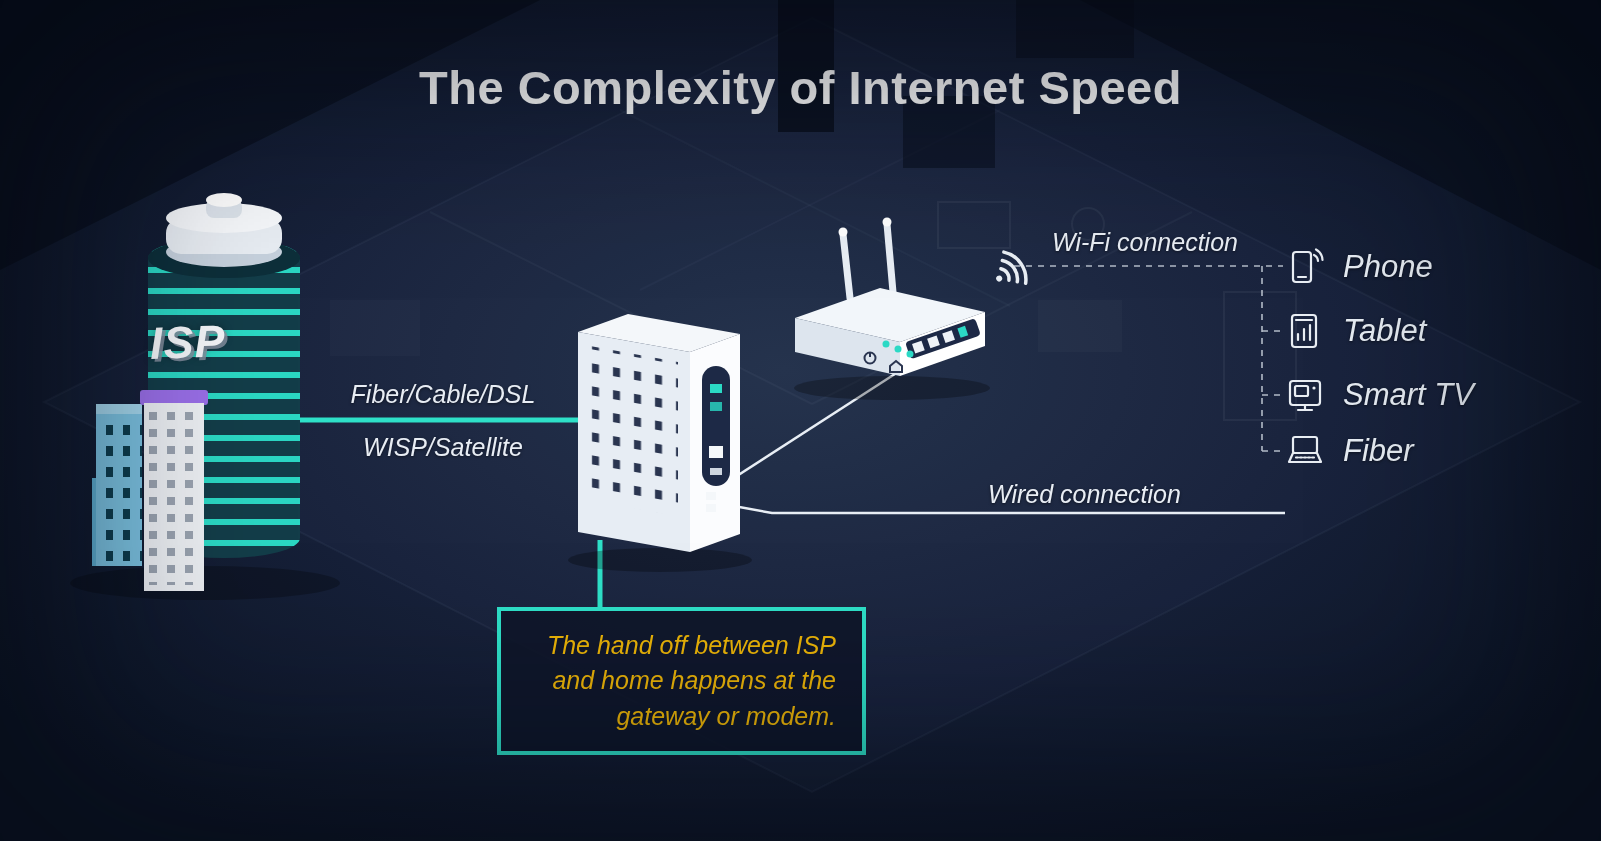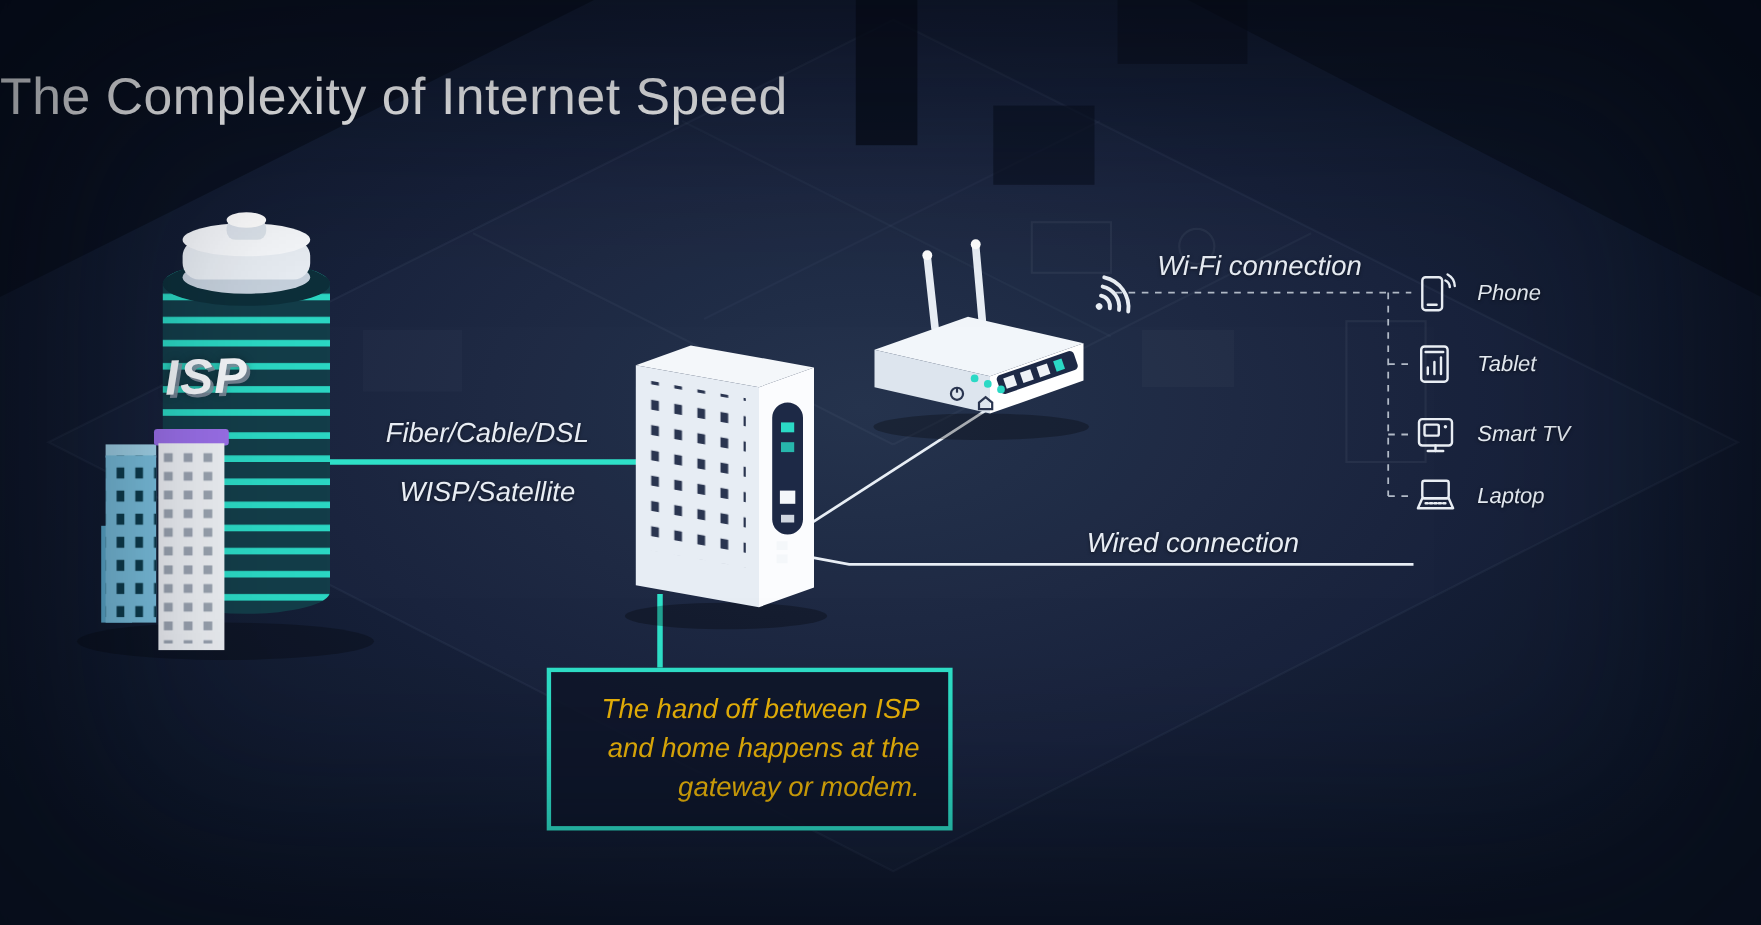--- a/index.html
+++ b/index.html
@@ -15,21 +15,21 @@
     color:#fff;
   }
   .stage::after{
     content:""; position:absolute; inset:0; pointer-events:none;
     box-shadow: inset 0 0 190px 70px rgba(4,8,17,.55);
   }
   .scene { position:absolute; inset:0; width:1601px; height:841px; }
 
   .title {
     position:absolute; left:0; top:60px; width:1601px;
-    text-align:left; font-size:47px; font-weight:400; letter-spacing:.5px;
+    text-align:center; font-size:47px; font-weight:700; letter-spacing:.5px;
     color:#ffffff;
   }
   .subtitle {
     position:absolute; left:0; top:138px; width:1601px;
     text-align:center; font-size:30px; font-weight:300; color:#e2e8f1;
   }
   .isp-text{
     position:absolute; left:150px; top:316px; width:110px;
     font-size:45px; font-weight:800; font-style:italic; letter-spacing:1px;
     color:#f3f5f8; transform:rotate(-2deg);
@@ -49,21 +49,21 @@
   .callout-text{
     font-style:italic; font-size:25px; font-weight:300; line-height:1.42;
     color:#eab308; text-align:right;
   }
   .device-row{
     position:absolute; left:1283px; height:46px;
     display:flex; align-items:center; gap:16px;
   }
   .device-row svg{ width:44px; height:44px; flex:0 0 44px; }
   .device-label{
-    font-style:italic; font-size:20px; font-weight:300; color:#e6ecf3;
+    font-style:italic; font-size:31px; font-weight:300; color:#e6ecf3;
     white-space:nowrap; text-shadow:0 1px 3px rgba(0,0,0,.5);
   }
 </style>
 </head>
 <body>
 
 <div class="stage">
 
   <svg class="scene" viewBox="0 0 1601 841">
     <defs>
@@ -243,17 +243,17 @@
   </div>
 
   <div class="device-row" style="top:428px;">
     <svg viewBox="0 0 44 44">
       <g stroke="#e9eef4" stroke-width="2.2" fill="none" stroke-linecap="round" stroke-linejoin="round">
         <rect x="10" y="8" width="24" height="16" rx="2"></rect>
         <path d="M6 33 L10 24 H34 L38 33 Z"></path>
         <line x1="13" y1="28.5" x2="31" y2="28.5" stroke-dasharray="2 2"></line>
       </g>
     </svg>
-    <span class="device-label">Laptop</span>
+    <span class="device-label">Fiber</span>
   </div>
 
 
 </div>
 
 </body></html>

